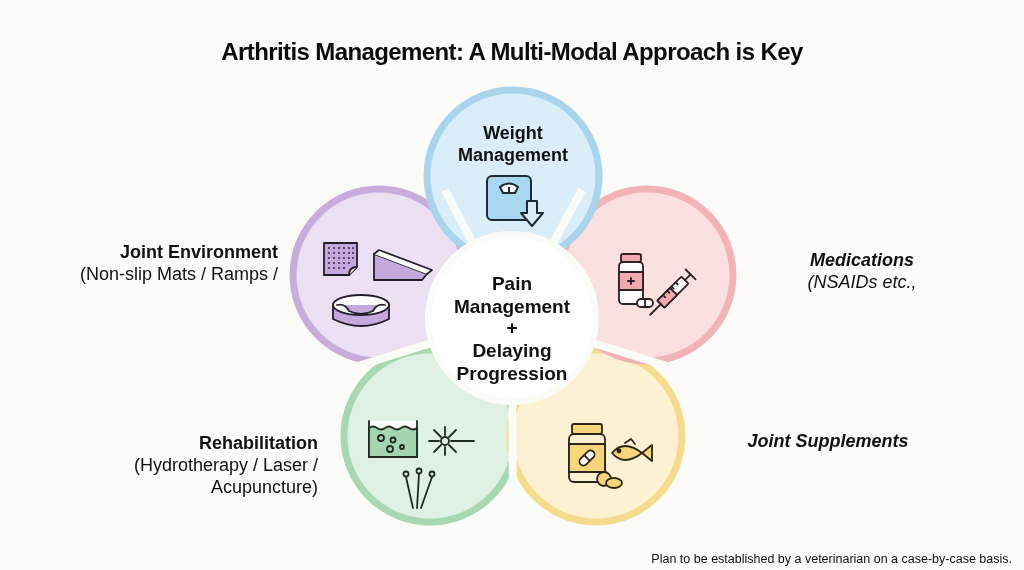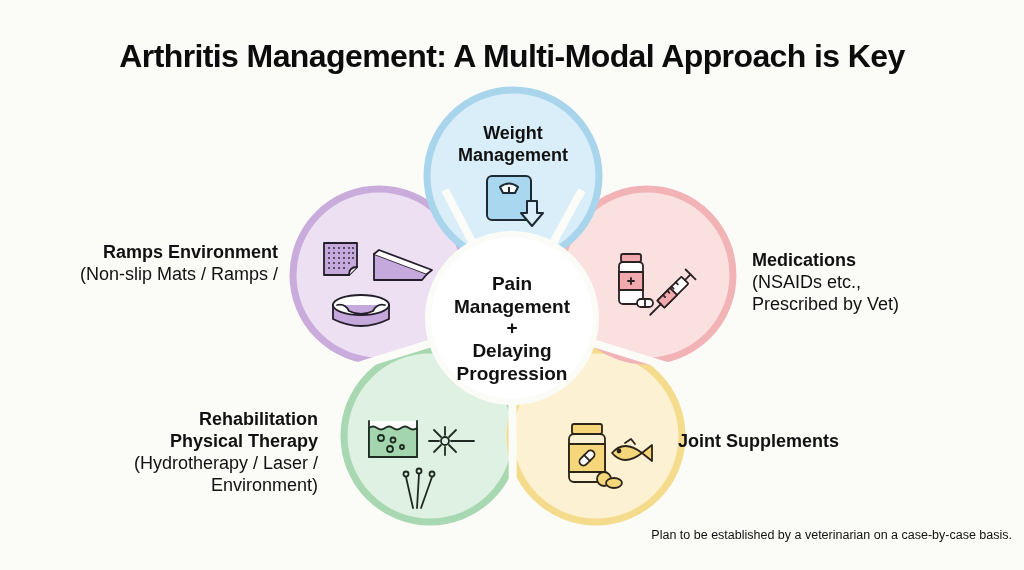--- a/index.html
+++ b/index.html
@@ -5,37 +5,37 @@
   html, body { margin: 0; padding: 0; }
   body {
     width: 1024px; height: 570px; overflow: hidden;
     background: #fbfbf8;
     font-family: "Liberation Sans", "DejaVu Sans", sans-serif;
     color: #111;
     position: relative;
   }
   #title {
     position: absolute; left: 0; top: 38px; width: 1024px;
-    text-align: center; font-size: 32px; font-weight: bold;
+    text-align: center; font-size: 24px; font-weight: bold;
     letter-spacing: -0.6px; color: #0c0c0c;
   }
   #diagram { position: absolute; left: 0; top: 0; }
   .lbl {
     position: absolute; font-size: 18px; line-height: 22px; color: #111;
   }
   .lbl .h { font-weight: bold; display: block; }
   .lbl .s { display: block; }
   .right-al { text-align: right; }
-  .left-al { text-align: left; }
+  .left-al { text-align: center; font-style: italic; }
   #lbl-home { right: 746px; top: 241px; width: 250px; }
   #lbl-meds { left: 752px; top: 249px; width: 220px; }
-  #lbl-rehab { right: 706px; top: 408px; width: 250px; }
+  #lbl-rehab { right: 706px; top: 432px; width: 250px; }
   #lbl-joint { left: 678px; top: 430px; width: 300px; }
   #footnote {
-    position: absolute; right: 12px; top: 528px; font-size: 12.5px; color: #111;
+    position: absolute; right: 12px; top: 552px; font-size: 12.5px; color: #111;
   }
   svg text { font-family: "Liberation Sans", "DejaVu Sans", sans-serif; }
 </style>
 </head>
 <body>
 
 <div id="title">Arthritis Management: A Multi-Modal Approach is Key</div>
 
 <svg id="diagram" width="1024" height="570" viewBox="0 0 1024 570" xmlns="http://www.w3.org/2000/svg">
 
@@ -184,34 +184,32 @@
     <path d="M374 254 l5 -4 l53 20 l-5 4" fill="#ffffff"></path>
     <g>
       <path d="M333 305 v14 q28 14 56 0 v-14" fill="#c6a9dc"></path>
       <ellipse cx="361" cy="305" rx="28" ry="10" fill="#ffffff"></ellipse>
       <path d="M337 305 q8 -2 12 6 q12 6 24 0 q4 -8 12 -6" fill="#c6a9dc"></path>
     </g>
   </g>
 </svg>
 
 <div class="lbl right-al" id="lbl-home">
-  <span class="h">Ramps Environment</span>
+  <span class="h">Joint Environment</span>
   <span class="s">(Non-slip Mats / Ramps /</span>
 </div>
 
 <div class="lbl left-al" id="lbl-meds">
   <span class="h">Medications</span>
   <span class="s">(NSAIDs etc.,</span>
-  <span class="s">Prescribed by Vet)</span>
 </div>
 
 <div class="lbl right-al" id="lbl-rehab">
   <span class="h">Rehabilitation</span>
-  <span class="h">Physical Therapy</span>
   <span class="s">(Hydrotherapy / Laser /</span>
-  <span class="s">Environment)</span>
+  <span class="s">Acupuncture)</span>
 </div>
 
 <div class="lbl left-al" id="lbl-joint">
   <span class="h">Joint Supplements</span>
 </div>
 
 <div id="footnote">Plan to be established by a veterinarian on a case-by-case basis.</div>
 
 </body></html>

